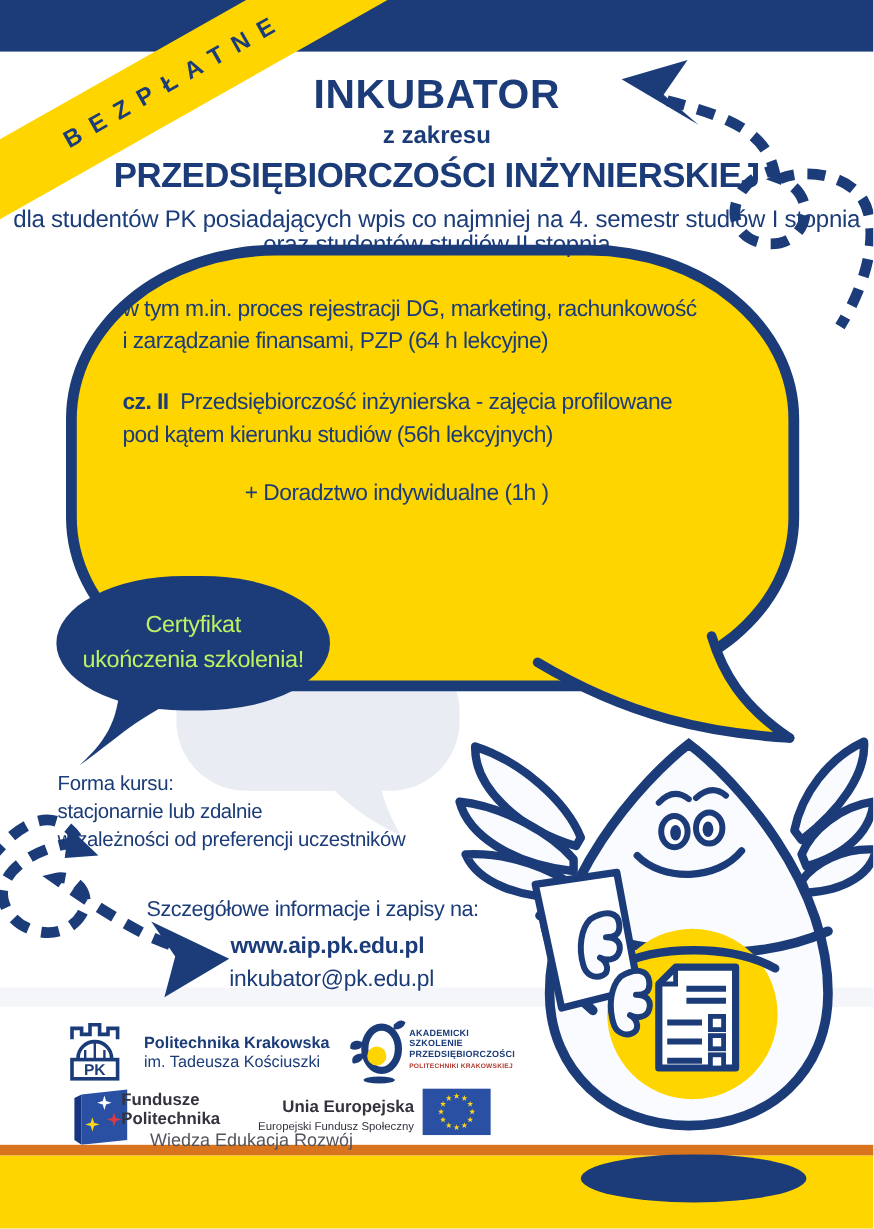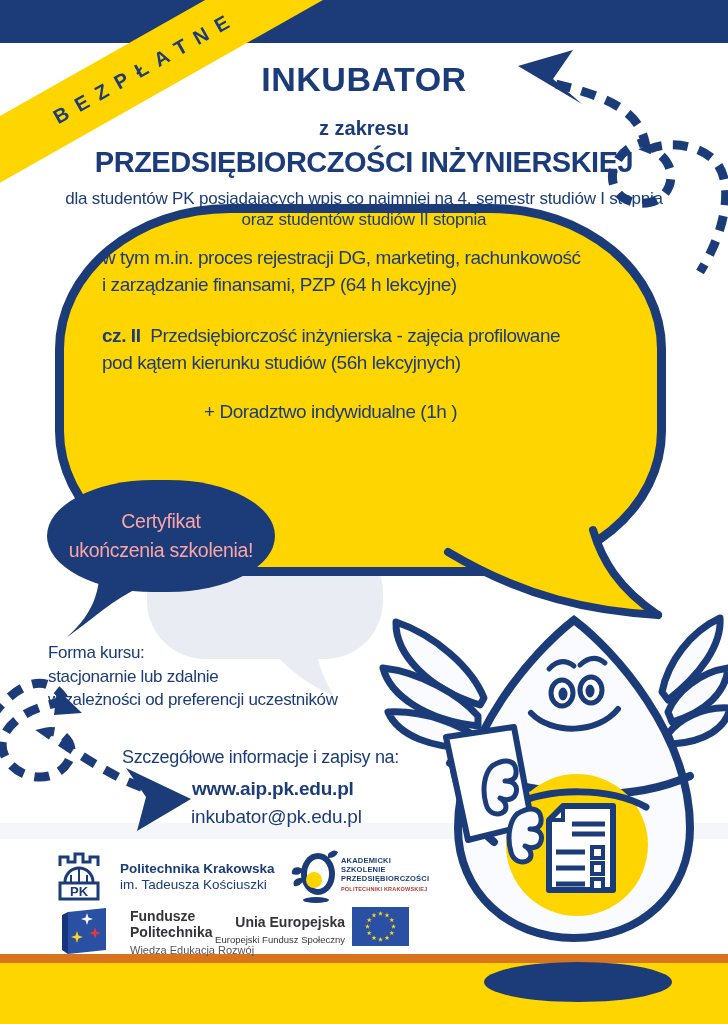--- a/index.html
+++ b/index.html
@@ -14,50 +14,50 @@
 
   
   .top-bar{left:0;top:0;width:728px;height:43px;background:var(--navy);z-index:1;}
   .ribbon{left:-80px;top:44px;width:430px;height:58px;background:var(--yellow);
     transform:rotate(-29.5deg);z-index:2;display:flex;align-items:center;justify-content:center;}
   .ribbon span{font-weight:bold;font-size:20px;letter-spacing:10px;color:var(--navy);padding-left:24px;}
 
   
   .title-block{left:0;top:60px;width:728px;text-align:center;z-index:5;}
   .t1{font-size:34px;font-weight:bold;letter-spacing:.5px;}
-  .t2{font-size:20px;font-weight:bold;margin-top:18px;}
+  .t2{font-size:20px;font-weight:bold;margin-top:3px;}
   .t3{font-size:29px;font-weight:bold;margin-top:6px;letter-spacing:-.5px;}
-  .aud{font-size:17px;margin-top:9px;line-height:21px;letter-spacing:-.2px;}
+  .aud{font-size:20px;margin-top:9px;line-height:21px;letter-spacing:-.2px;}
 
   
   .yellow-bubble{left:55px;top:204px;width:611px;height:372px;box-sizing:border-box;
     background:var(--yellow);border:9px solid var(--navy);border-radius:175px/145px;z-index:2;}
   .bubble-text{left:102px;top:244px;z-index:5;font-size:19px;line-height:27px;letter-spacing:-.45px;white-space:nowrap;}
   .bubble-text .b{font-weight:bold;}
   .gap1{margin-top:24px;}
   .extra-line{margin-top:22px;margin-left:102px;}
 
   
   .cert-bubble{left:47px;top:480px;width:228px;height:112px;background:var(--navy);
-    border-radius:110px/58px;z-index:4;color:#fca5a5;text-align:center;font-size:19.5px;line-height:29px;
+    border-radius:110px/58px;z-index:4;color:#bef264;text-align:center;font-size:19.5px;line-height:29px;
     display:flex;flex-direction:column;justify-content:center;letter-spacing:-.3px;}
 
   .forma{left:48px;top:641px;z-index:5;font-size:17px;line-height:23.5px;letter-spacing:-.3px;white-space:nowrap;}
 
   .contact-heading{left:122px;top:747px;z-index:5;font-size:18px;letter-spacing:-.35px;white-space:nowrap;}
   .website{left:192px;top:778px;z-index:5;font-size:19px;font-weight:bold;letter-spacing:-.2px;}
   .email{left:191px;top:806px;z-index:5;font-size:19px;letter-spacing:-.2px;}
 
   
   .pk-text{left:120px;top:861px;z-index:5;font-size:13.5px;line-height:16px;font-weight:bold;}
   .pk-text .sub{font-weight:normal;}
   .aip-text{left:341px;top:856px;z-index:5;font-size:7.5px;line-height:9px;font-weight:bold;letter-spacing:.2px;}
   .aip-text .red{color:var(--red);font-size:5.5px;margin-top:2px;}
-  .fe-text{left:130px;top:909px;z-index:5;color:var(--dark);font-size:14px;line-height:15.5px;font-weight:bold;}
-  .fe-text .small{font-weight:normal;font-size:11px;color:#54545e;margin-top:3px;}
+  .fe-text{left:101px;top:909px;z-index:5;color:var(--dark);font-size:14px;line-height:15.5px;font-weight:bold;}
+  .fe-text .small{font-weight:normal;font-size:15px;color:#54545e;margin-top:3px;margin-left:24px;}
   .eu-text{left:200px;top:915px;width:145px;text-align:right;z-index:5;color:var(--dark);
     font-size:14px;font-weight:bold;line-height:15px;}
   .eu-text .small{font-weight:normal;font-size:9.5px;margin-top:2px;}
 
   .orange-stripe{left:0;top:954px;width:728px;height:9px;background:var(--orange);z-index:3;}
   .yellow-band{left:0;top:963px;width:728px;height:61px;background:var(--yellow);z-index:3;}
   .navy-ellipse{left:484px;top:962px;width:188px;height:40px;background:var(--navy);border-radius:50%;z-index:4;}
 
   .bg-svg{left:0;top:0;z-index:1;}
   .decor-svg{left:0;top:0;z-index:3;pointer-events:none;}

